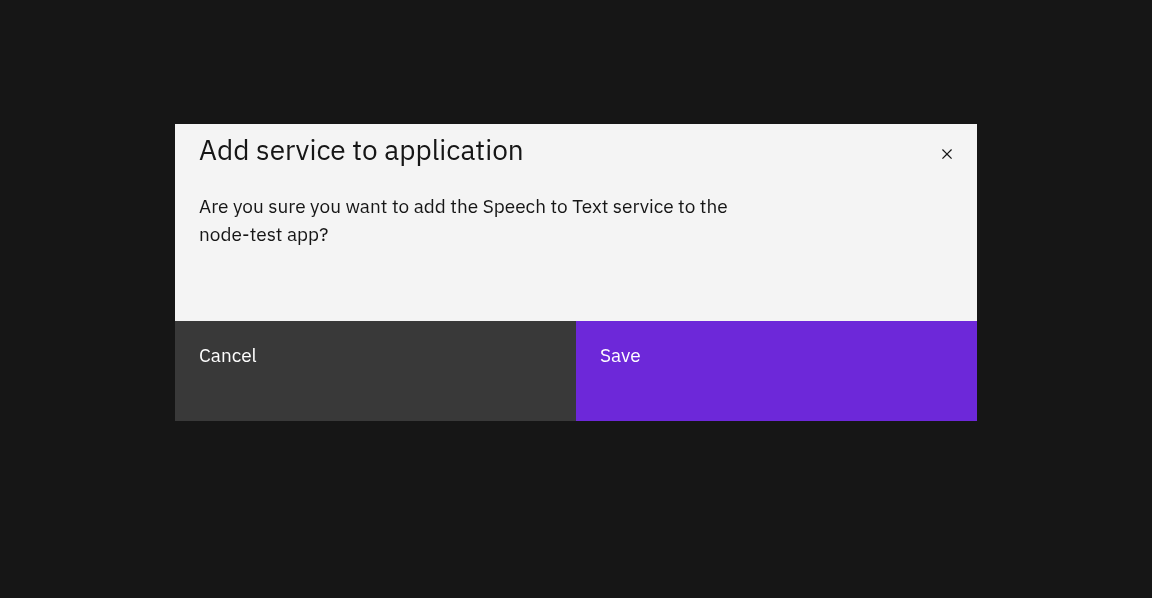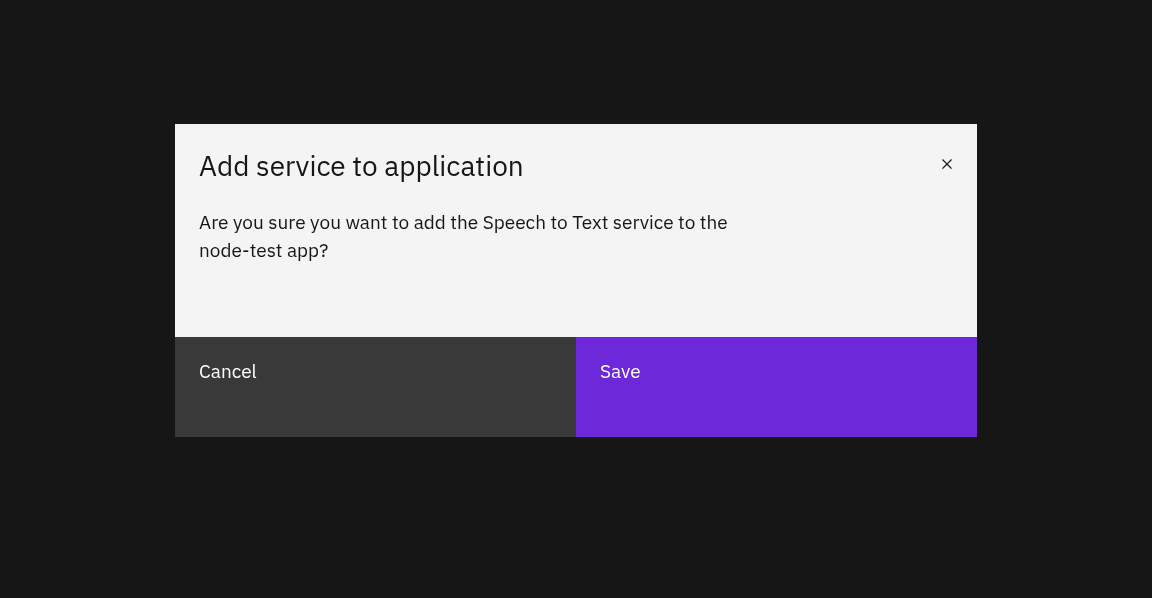--- a/index.html
+++ b/index.html
@@ -19,23 +19,23 @@
   }
   .modal {
     width: 802px;
     margin-top: 124px;
     background: #f4f4f4;
     display: flex;
     flex-direction: column;
   }
   .modal-header {
     display: flex;
-    align-items: center;
+    align-items: flex-end;
     justify-content: space-between;
-    padding: 24px 24px 0 24px;
+    padding: 8px 24px 0 24px;
   }
   .modal-title {
     font-size: 28px;
     font-weight: 400;
     color: #161616;
     letter-spacing: 0;
     line-height: 1.28;
   }
   .close-btn {
     background: none;

